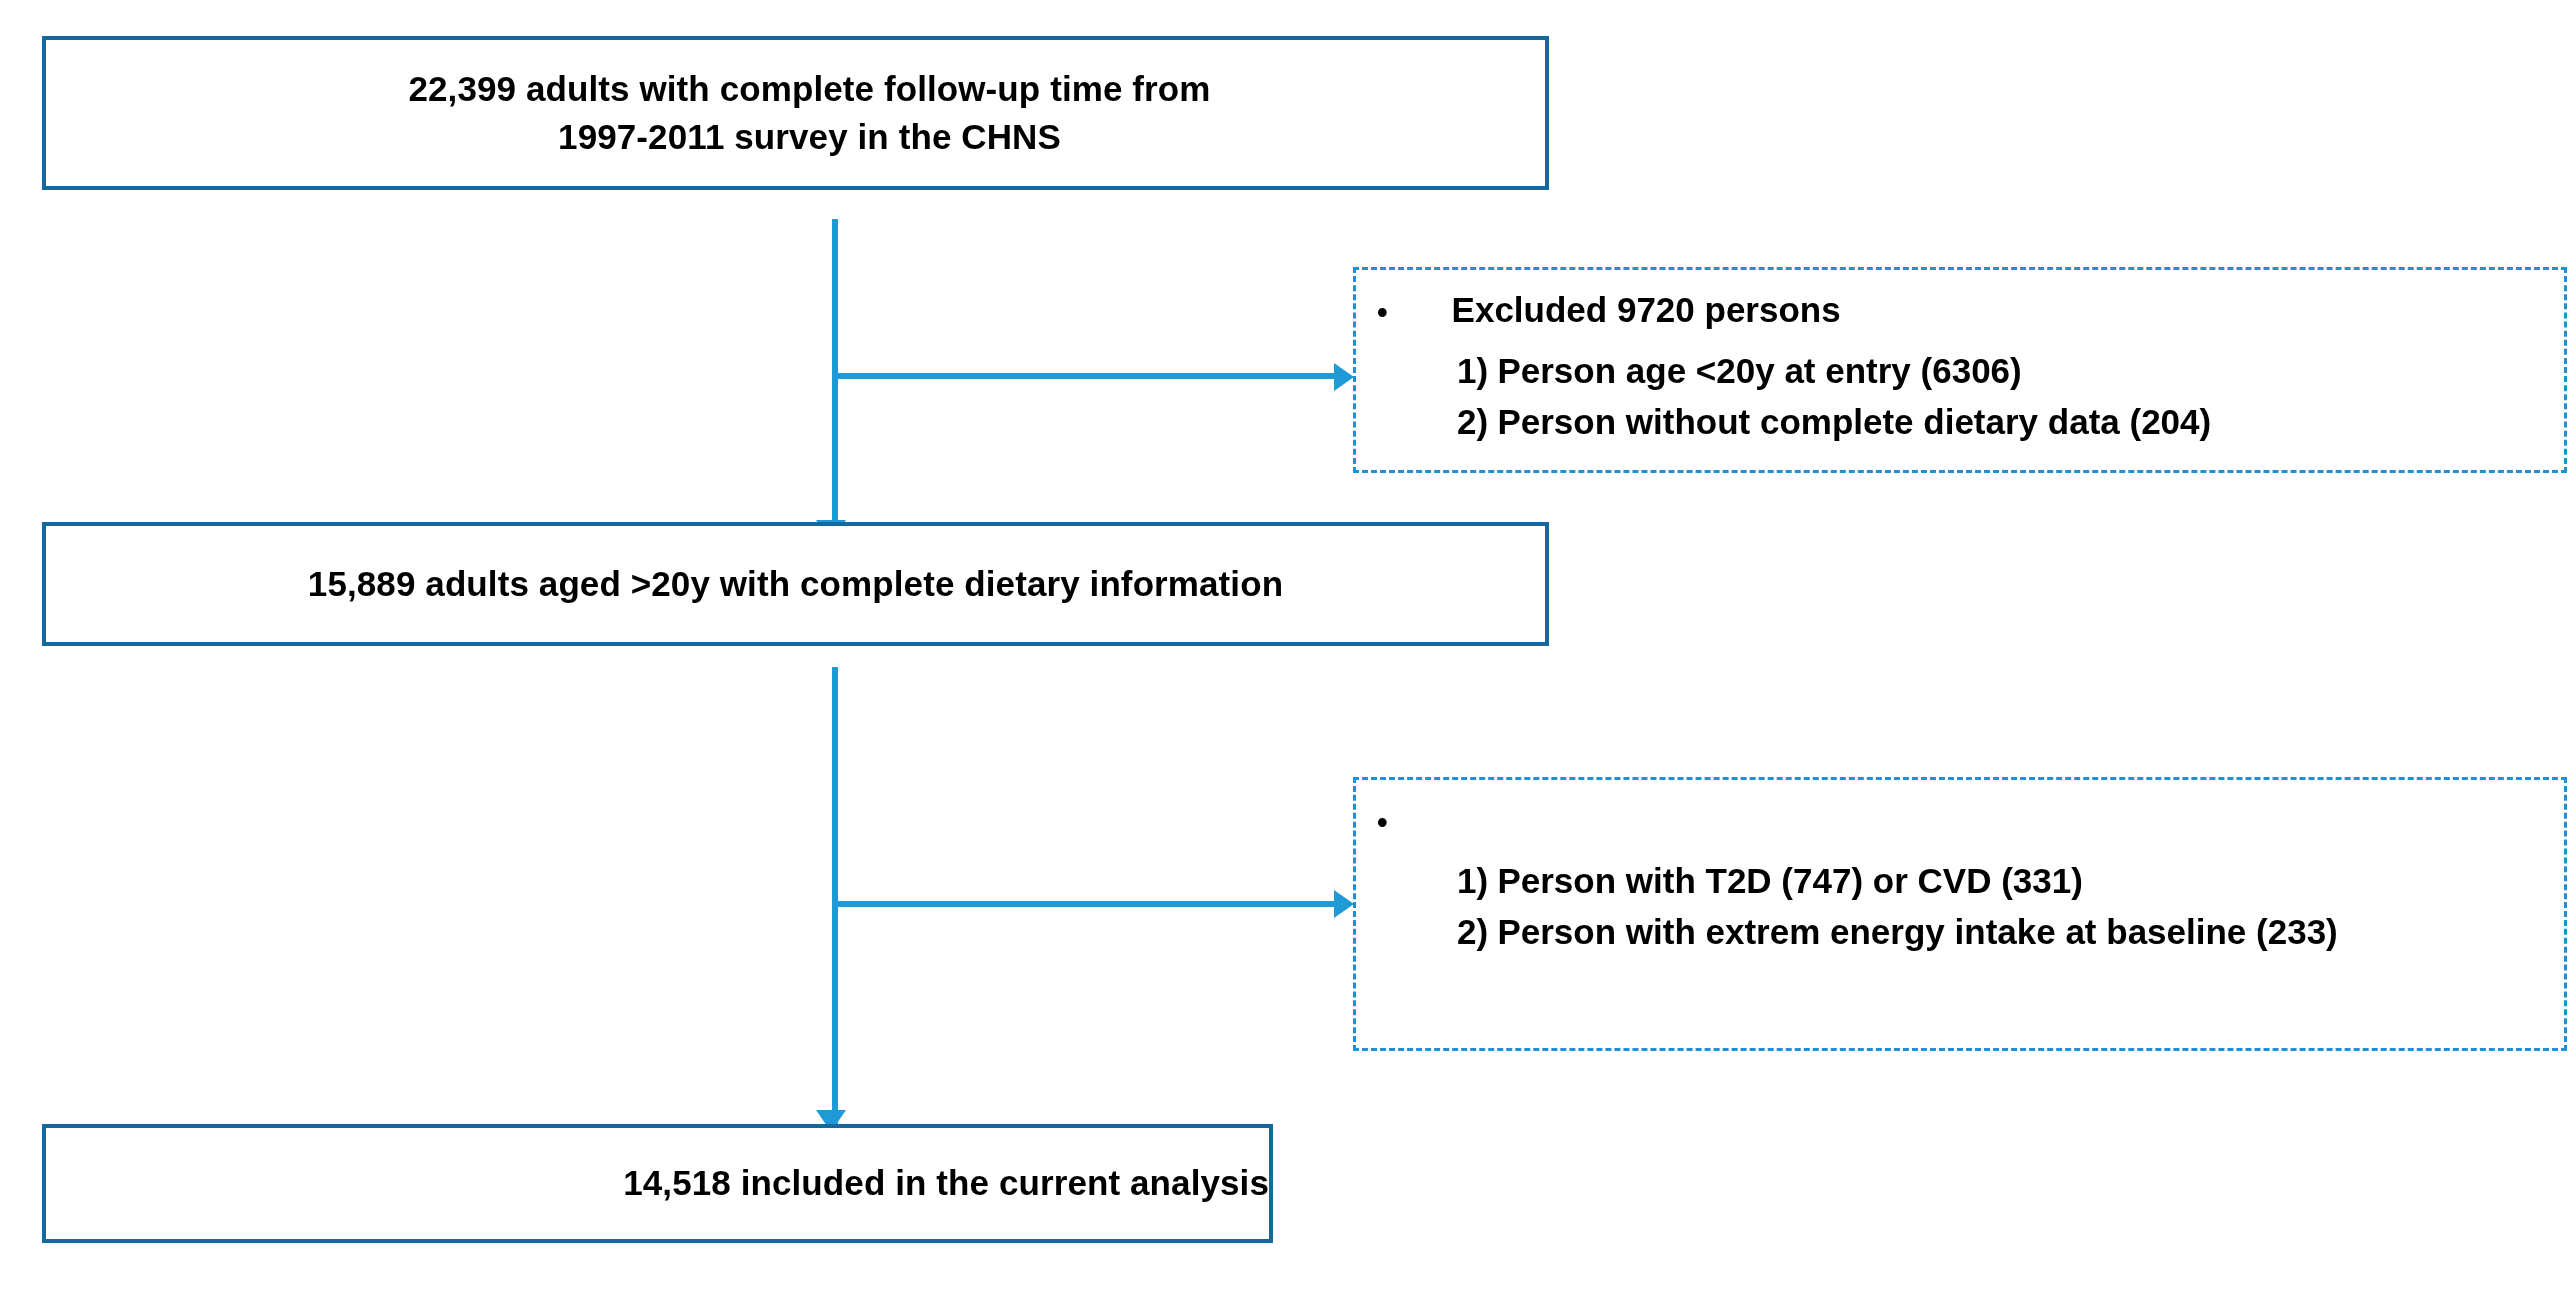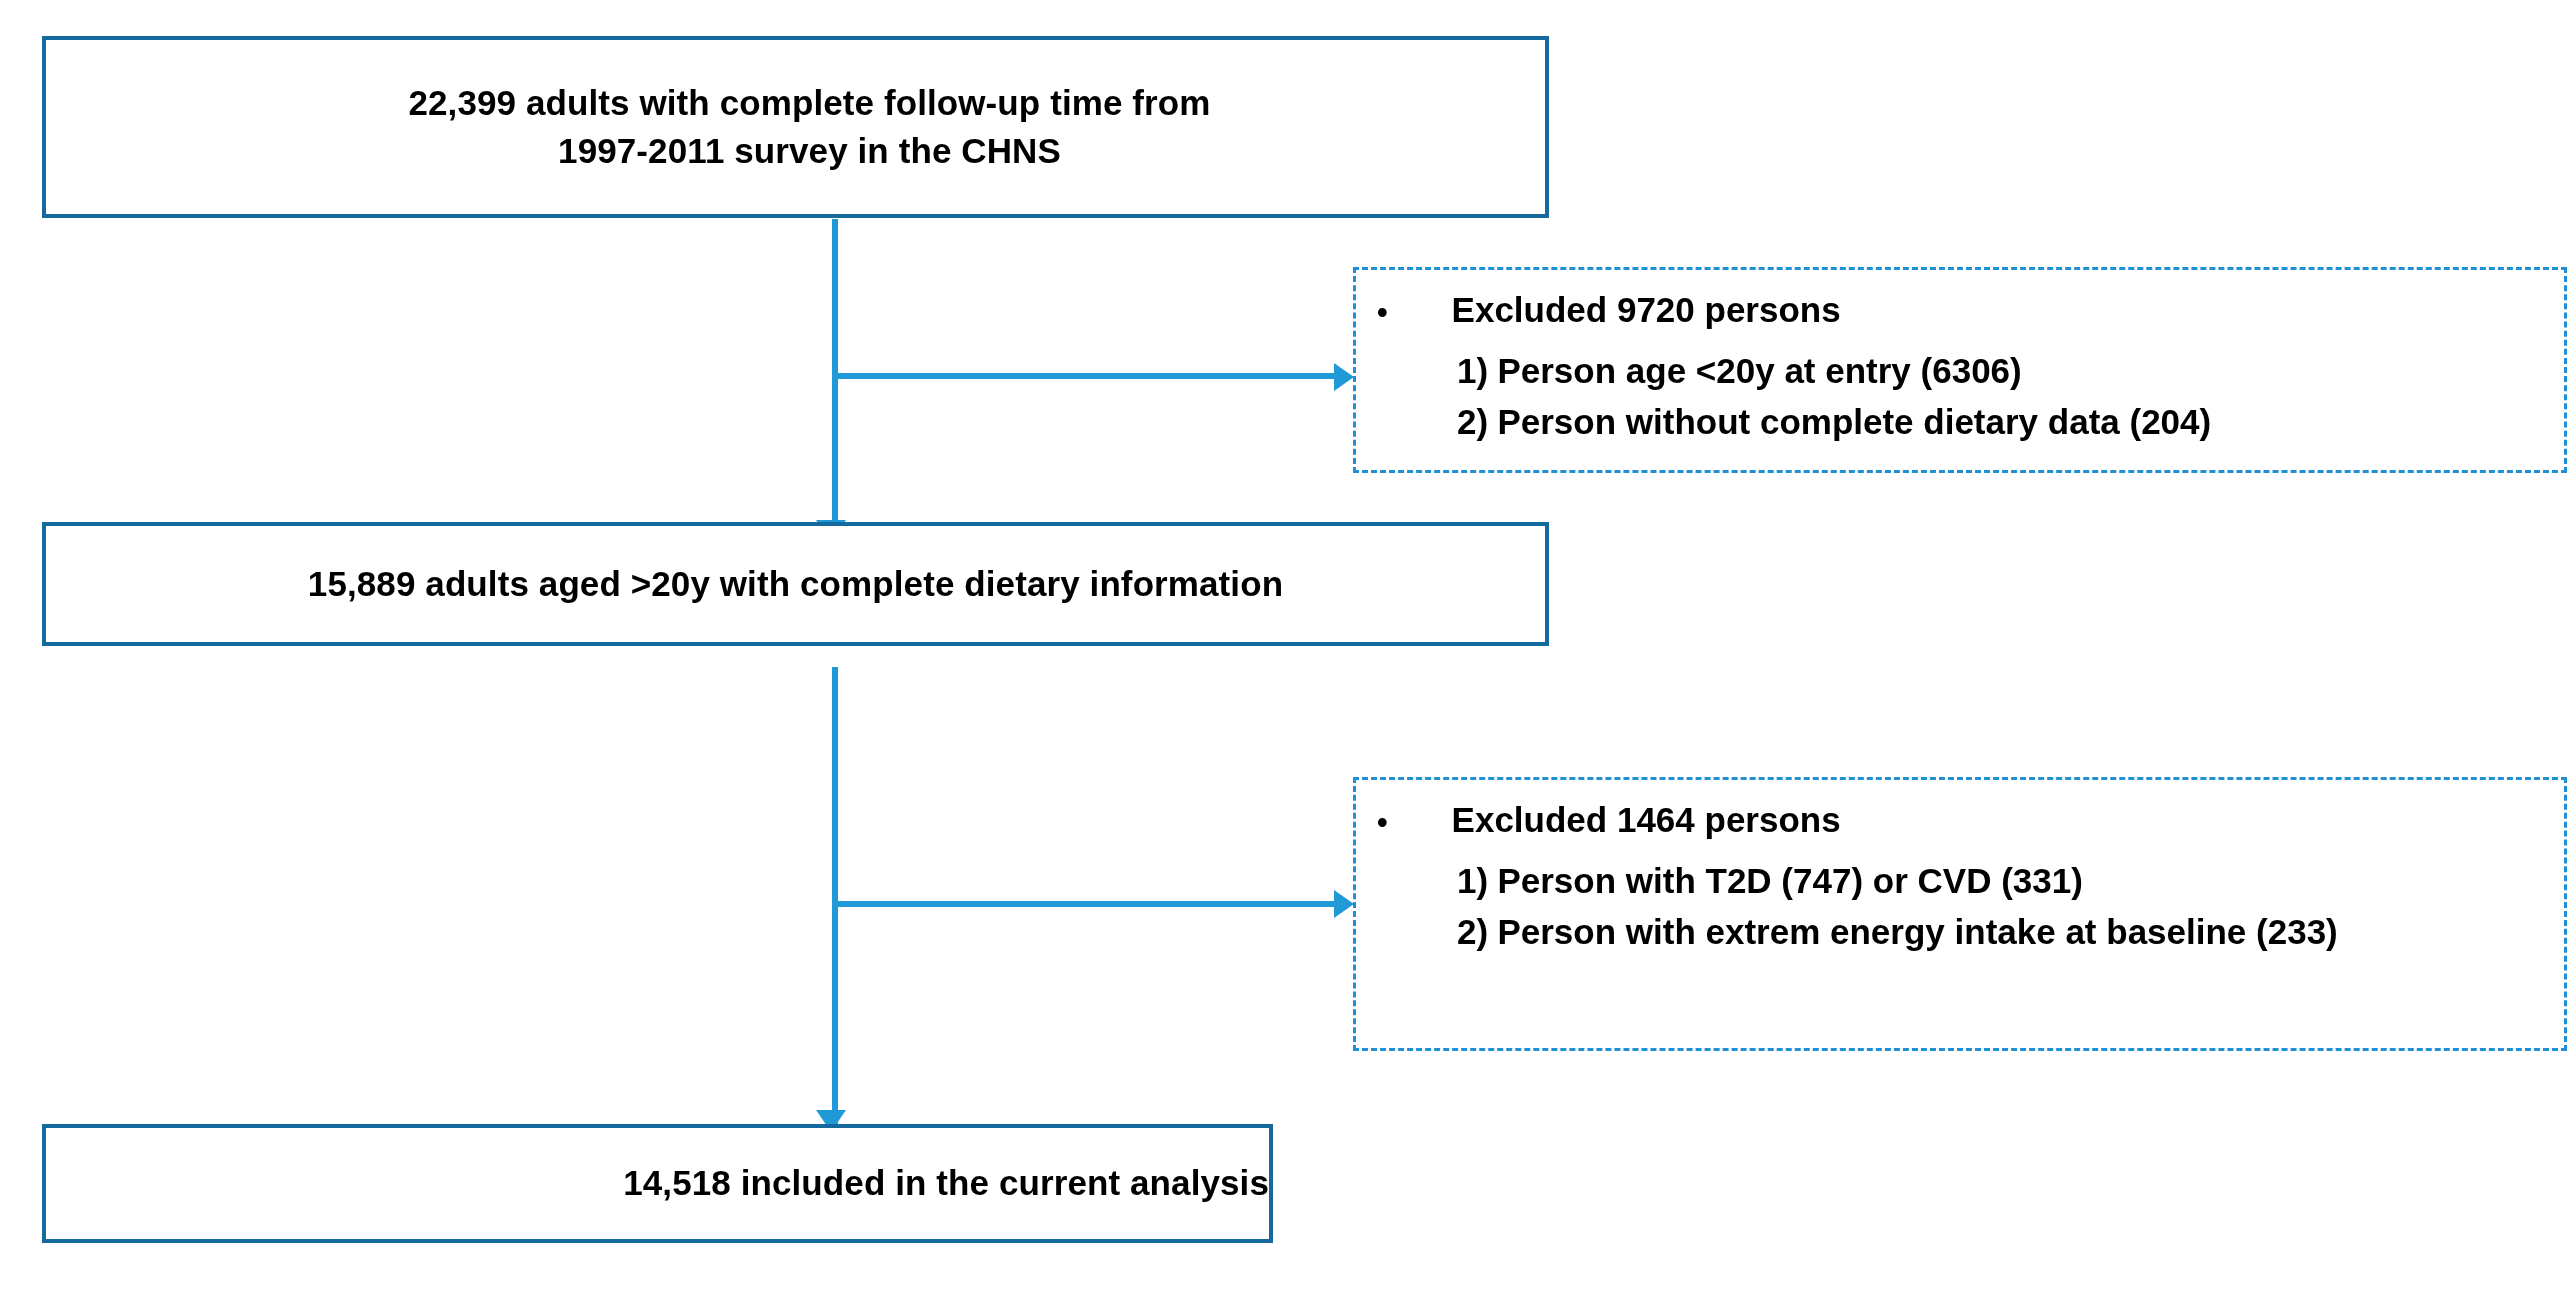--- a/index.html
+++ b/index.html
@@ -31,21 +31,21 @@
   }
   .solid-box .box-text {
     font-size: 35px;
     font-weight: 700;
     color: #000000;
     line-height: 1.38;
     letter-spacing: 0.1px;
     white-space: pre-line;
   }
 
-  #box-cohort   { left: 42px;  top: 36px;   width: 1507px; height: 182px; padding-left: 28px; }
+  #box-cohort   { left: 42px;  top: 36px;   width: 1507px; height: 154px; padding-left: 28px; }
   #box-eligible { left: 42px;  top: 522px;  width: 1507px; height: 124px; }
   #box-final    { left: 42px;  top: 1124px; width: 1231px; height: 119px; justify-content: flex-end; }
 
   
   .dashed-box {
     position: absolute;
     box-sizing: border-box;
     border: 3.3px dashed #1f8fd6;
     background: #ffffff;
   }
@@ -188,21 +188,20 @@
   </div>
 
   <div class="solid-box" id="box-eligible">
     <div class="box-text">15,889 adults aged &gt;20y with complete dietary information</div>
   </div>
 
   <div class="dashed-box" id="excl-box-2">
     <div class="excl-inner">
       <div class="excl-head">
         <span class="excl-bullet">•</span>
-        <span class="excl-head-text">Excluded 1464 persons</span>
       </div>
       <div class="excl-list">
         <div class="excl-item">
           <span class="excl-item-num">1)</span>
           <span class="excl-item-text">Person with T2D (747) or CVD (331)</span>
         </div>
         <div class="excl-item">
           <span class="excl-item-num">2)</span>
           <span class="excl-item-text">Person with extrem energy intake at baseline (233)</span>
         </div>

